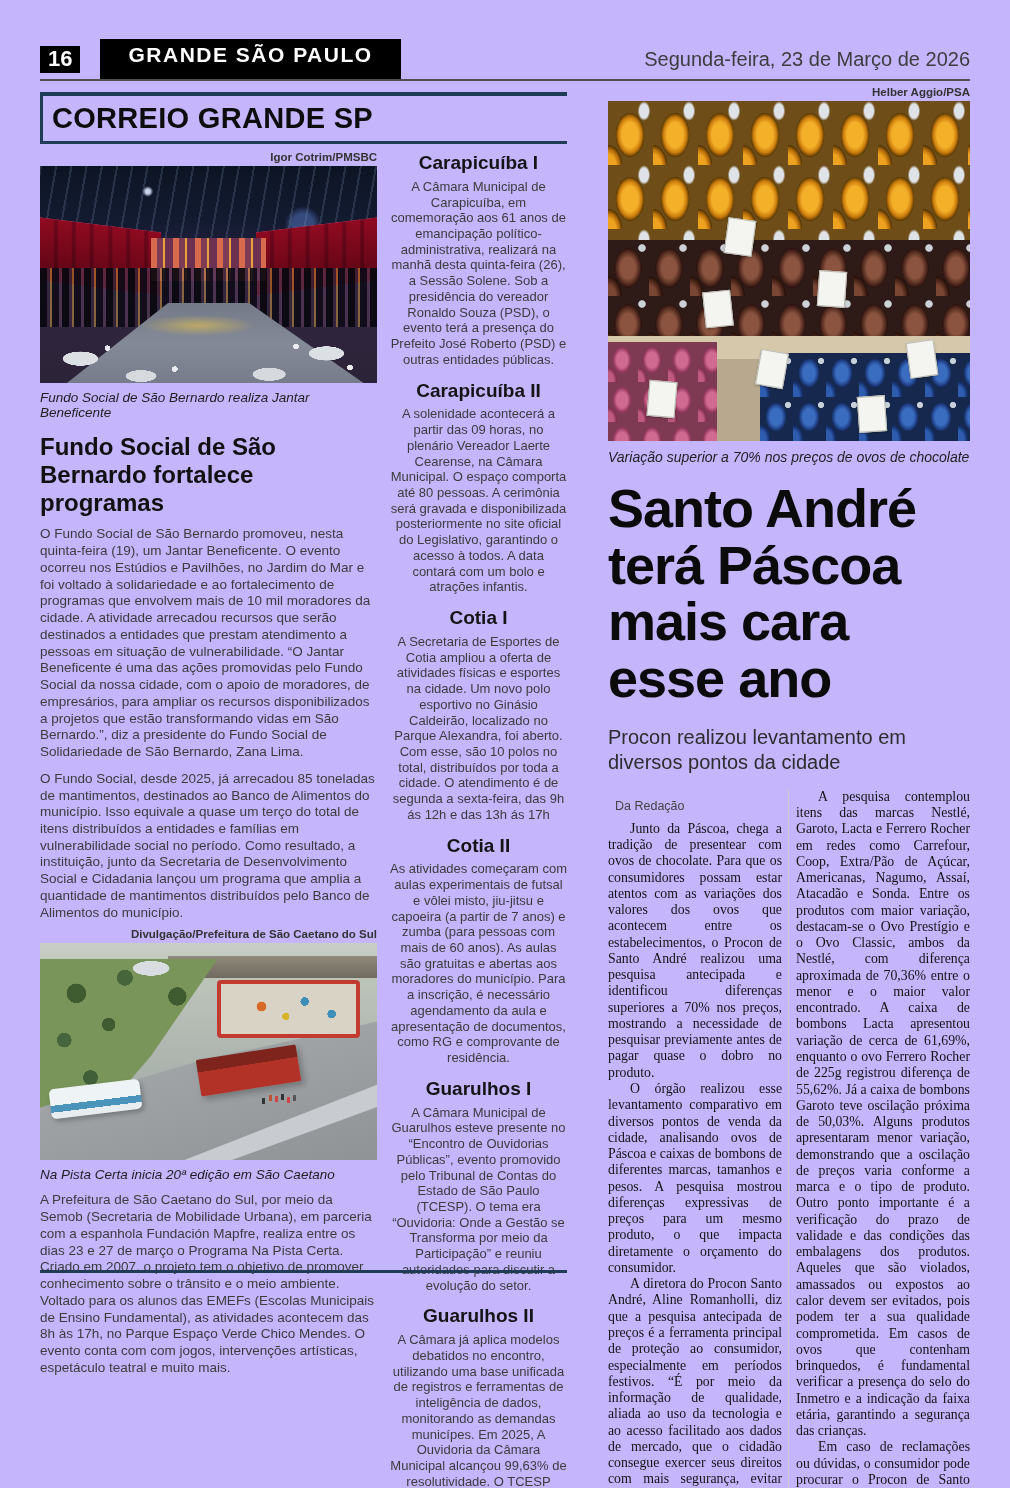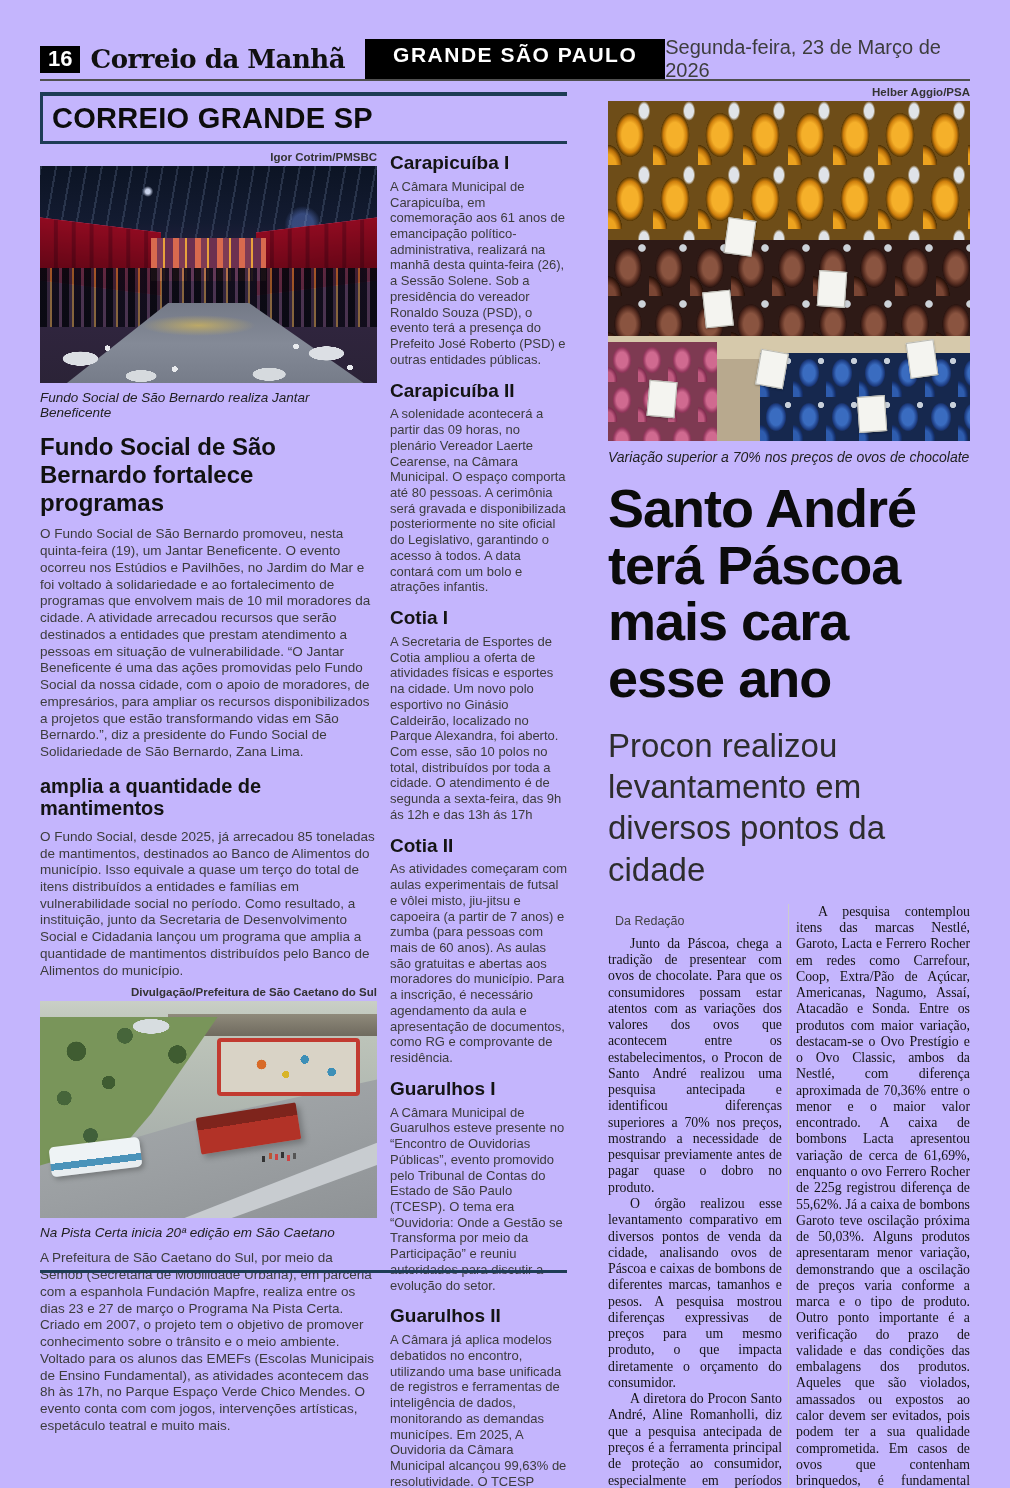--- a/index.html
+++ b/index.html
@@ -20,28 +20,28 @@
              padding:8px 0 8px 9px;}
   .left-title{font-size:29px;font-weight:800;color:#0d0d0d;letter-spacing:.3px;line-height:1;}
   .left-cols{display:flex;gap:13px;margin-top:7px;}
   .col-article{width:337px;}
   .col-briefs{width:177px;}
   .credit{font-size:11.5px;font-weight:600;color:#333;text-align:right;margin-bottom:3px;}
   .caption{font-size:13.5px;font-style:italic;color:#1f1f1f;margin:7px 0 0;}
   .art-headline{font-size:24px;font-weight:700;line-height:1.16;color:#111;margin-top:13px;}
   .art-body{font-size:13.5px;line-height:1.24;color:#3c3c3c;margin-top:10px;}
   .art-subhead{font-size:20px;font-weight:700;color:#141414;margin-top:14px;line-height:1.1;}
-  .brief{margin-bottom:13px;}
+  .brief{margin-bottom:13px;text-align:center;}
   .brief-title{font-size:19px;font-weight:700;color:#141414;margin:2px 0 5px;line-height:1.1;}
   .brief-body{font-size:13px;line-height:1.21;color:#3c3c3c;}
   .left-bottom-rule{position:absolute;left:0;right:0;bottom:0;height:3px;background:#1e3c55;}
   
   .right-col{position:absolute;left:608px;top:86px;width:362px;}
   .r-headline{font-size:54px;font-weight:700;line-height:1.05;letter-spacing:-1px;color:#0b0b0b;margin-top:15px;}
-  .r-subhead{font-size:33px;line-height:1.25;color:#2d2d2d;margin-top:18px;}
+  .r-subhead{font-size:20px;line-height:1.25;color:#2d2d2d;margin-top:18px;}
   .byline{font-size:12.5px;color:#444;margin:24px 7px 8px;}
   .r-cols{display:flex;margin-top:-32px;}
   .r-c1{width:174px;}
   .r-c2{width:174px;border-left:1px solid #ccc;margin-left:6px;padding-left:7px;}
   .serif p{font-family:"Liberation Serif",serif;font-size:13.8px;line-height:1.18;color:#141414;
            text-align:justify;text-indent:1.6em;margin:0;}
   .r-c2 .serif-top{margin-top:0;}
   
   .photo{position:relative;overflow:hidden;}
   .photo-banquet{width:337px;height:217px;background:linear-gradient(180deg,#0c1424 0%,#131b31 26%,#221f3c 40%,#332643 52%,#2b2337 100%);}
@@ -133,21 +133,20 @@
   .r-credit{font-size:11.5px;font-weight:600;color:#333;text-align:right;margin-bottom:3px;}
   .r-caption{font-size:14px;font-style:italic;color:#1f1f1f;margin-top:8px;}
 </style>
 </head>
 <body>
 
 <div class="page">
 
   <div class="hdr">
     <div class="pagenum">16</div>
-    <div class="masthead">Correio da Manhã</div>
     <div class="section-banner">GRANDE SÃO PAULO</div>
     <div class="hdr-date">Segunda-feira, 23 de Março de 2026</div>
   </div>
   <div class="hdr-rule"></div>
 
   <div class="left-box">
     <div class="title-box">
       <div class="left-title">CORREIO GRANDE SP</div>
     </div>
 
@@ -162,21 +161,20 @@
           <div class="bq-led-right"></div>
           <div class="bq-stage"></div>
           <div class="bq-crowd"></div>
           <div class="bq-floor"></div>
           <div class="bq-tables"></div>
         </div>
 
         <div class="caption">Fundo Social de São Bernardo realiza Jantar Beneficente</div>
         <div class="art-headline">Fundo Social de São Bernardo fortalece programas</div>
         <div class="art-body">O Fundo Social de São Bernardo promoveu, nesta quinta-feira (19), um Jantar Beneficente. O evento ocorreu nos Estúdios e Pavilhões, no Jardim do Mar e foi voltado à solidariedade e ao fortalecimento de programas que envolvem mais de 10 mil moradores da cidade. A atividade arrecadou recursos que serão destinados a entidades que prestam atendimento a pessoas em situação de vulnerabilidade. “O Jantar Beneficente é uma das ações promovidas pelo Fundo Social da nossa cidade, com o apoio de moradores, de empresários, para ampliar os recursos disponibilizados a projetos que estão transformando vidas em São Bernardo.”, diz a presidente do Fundo Social de Solidariedade de São Bernardo, Zana Lima.</div>
-        <div class="art-subhead">amplia a quantidade de mantimentos</div>
         <div class="art-body">O Fundo Social, desde 2025, já arrecadou 85 toneladas de mantimentos, destinados ao Banco de Alimentos do município. Isso equivale a quase um terço do total de itens distribuídos a entidades e famílias em vulnerabilidade social no período. Como resultado, a instituição, junto da Secretaria de Desenvolvimento Social e Cidadania lançou um programa que amplia a quantidade de mantimentos distribuídos pelo Banco de Alimentos do município.</div>
 
         <div class="credit" style="margin-top:7px;">Divulgação/Prefeitura de São Caetano do Sul</div>
 
         <div class="photo photo-park">
           <div class="pk-roof"></div>
           <div class="pk-grass"></div>
           <div class="pk-road"></div>
           <div class="pk-walk"></div>
           <div class="pk-arena"></div>

